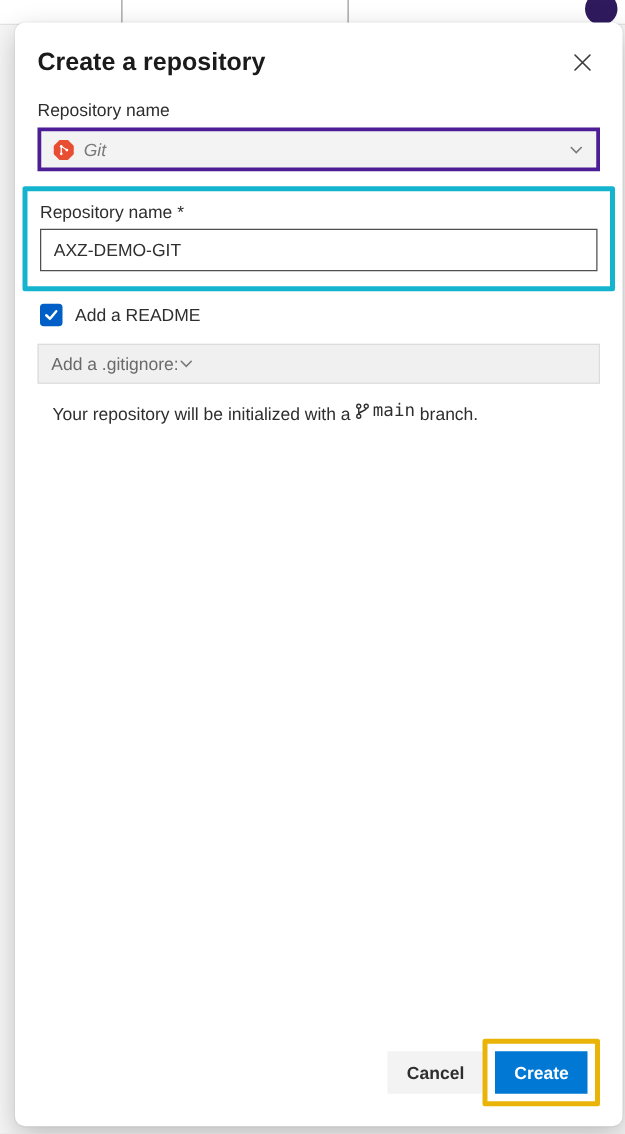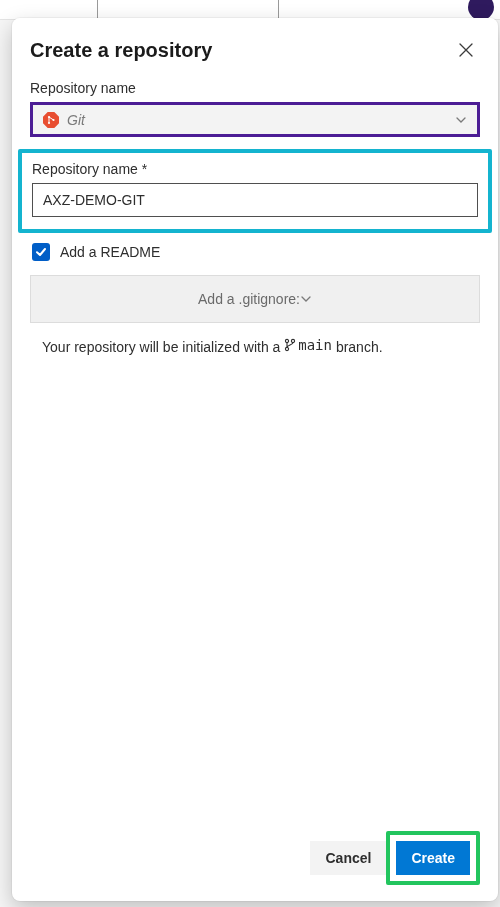--- a/index.html
+++ b/index.html
@@ -151,27 +151,26 @@
       align-items: center;
       justify-content: center;
       flex-shrink: 0;
     }
     .check-label {
       font-size: 14px;
       color: #2e2e2e;
     }
     .gitignore-box {
       width: 100%;
-      height: 48px;
+      height: 32px;
       border: 1px solid #dcdcdc;
       background: #f0f0f0;
       display: flex;
       align-items: center;
       padding: 0 10px;
-      justify-content: center;
     }
     .gitignore-box .prefix {
       color: #6a6a6a;
       font-size: 14px;
     }
     .gitignore-box .value {
       color: #2e2e2e;
       font-size: 14px;
       font-weight: 600;
       margin-left: 4px;
@@ -212,21 +211,21 @@
     }
     .btn-secondary {
       background: #f3f3f3;
       color: #2e2e2e;
     }
     .btn-primary {
       background: #0178d4;
       color: #fff;
     }
     .highlight-btn-wrap {
-      border: 4px solid #22c55e;
+      border: 4px solid #eab308;
       padding: 6px;
       border-radius: 2px;
     }
   </style>
 </head>
 <body>
 
 <div class="backdrop">
   <div class="backdrop-top">
     <div class="avatar-bg"></div>

